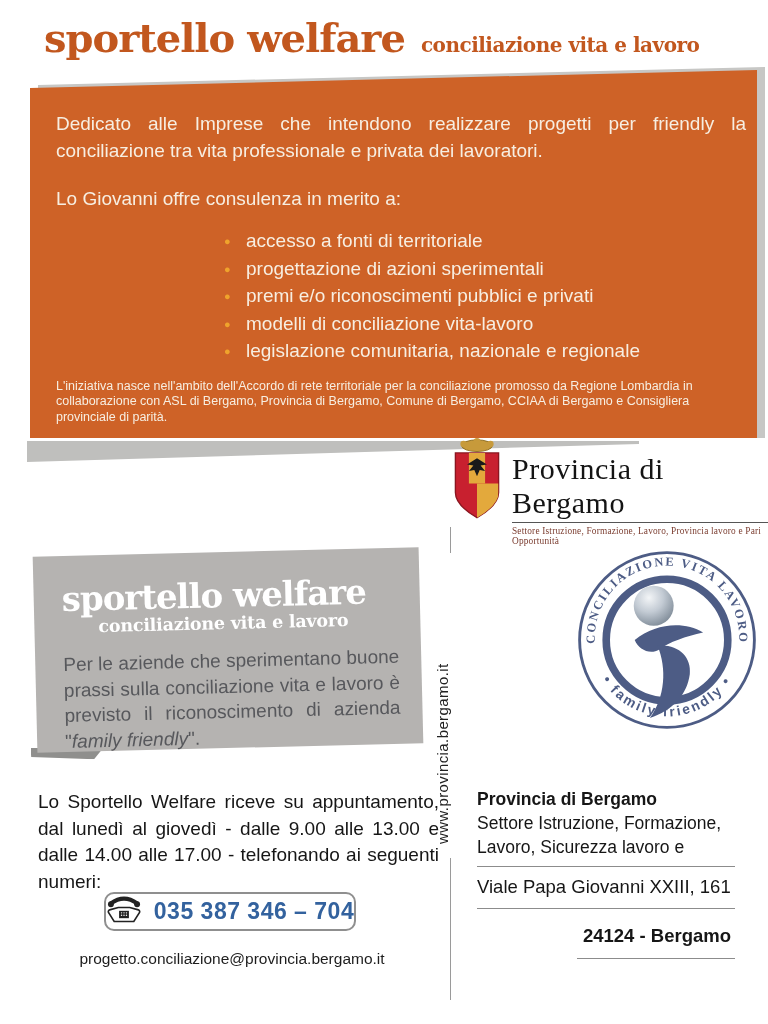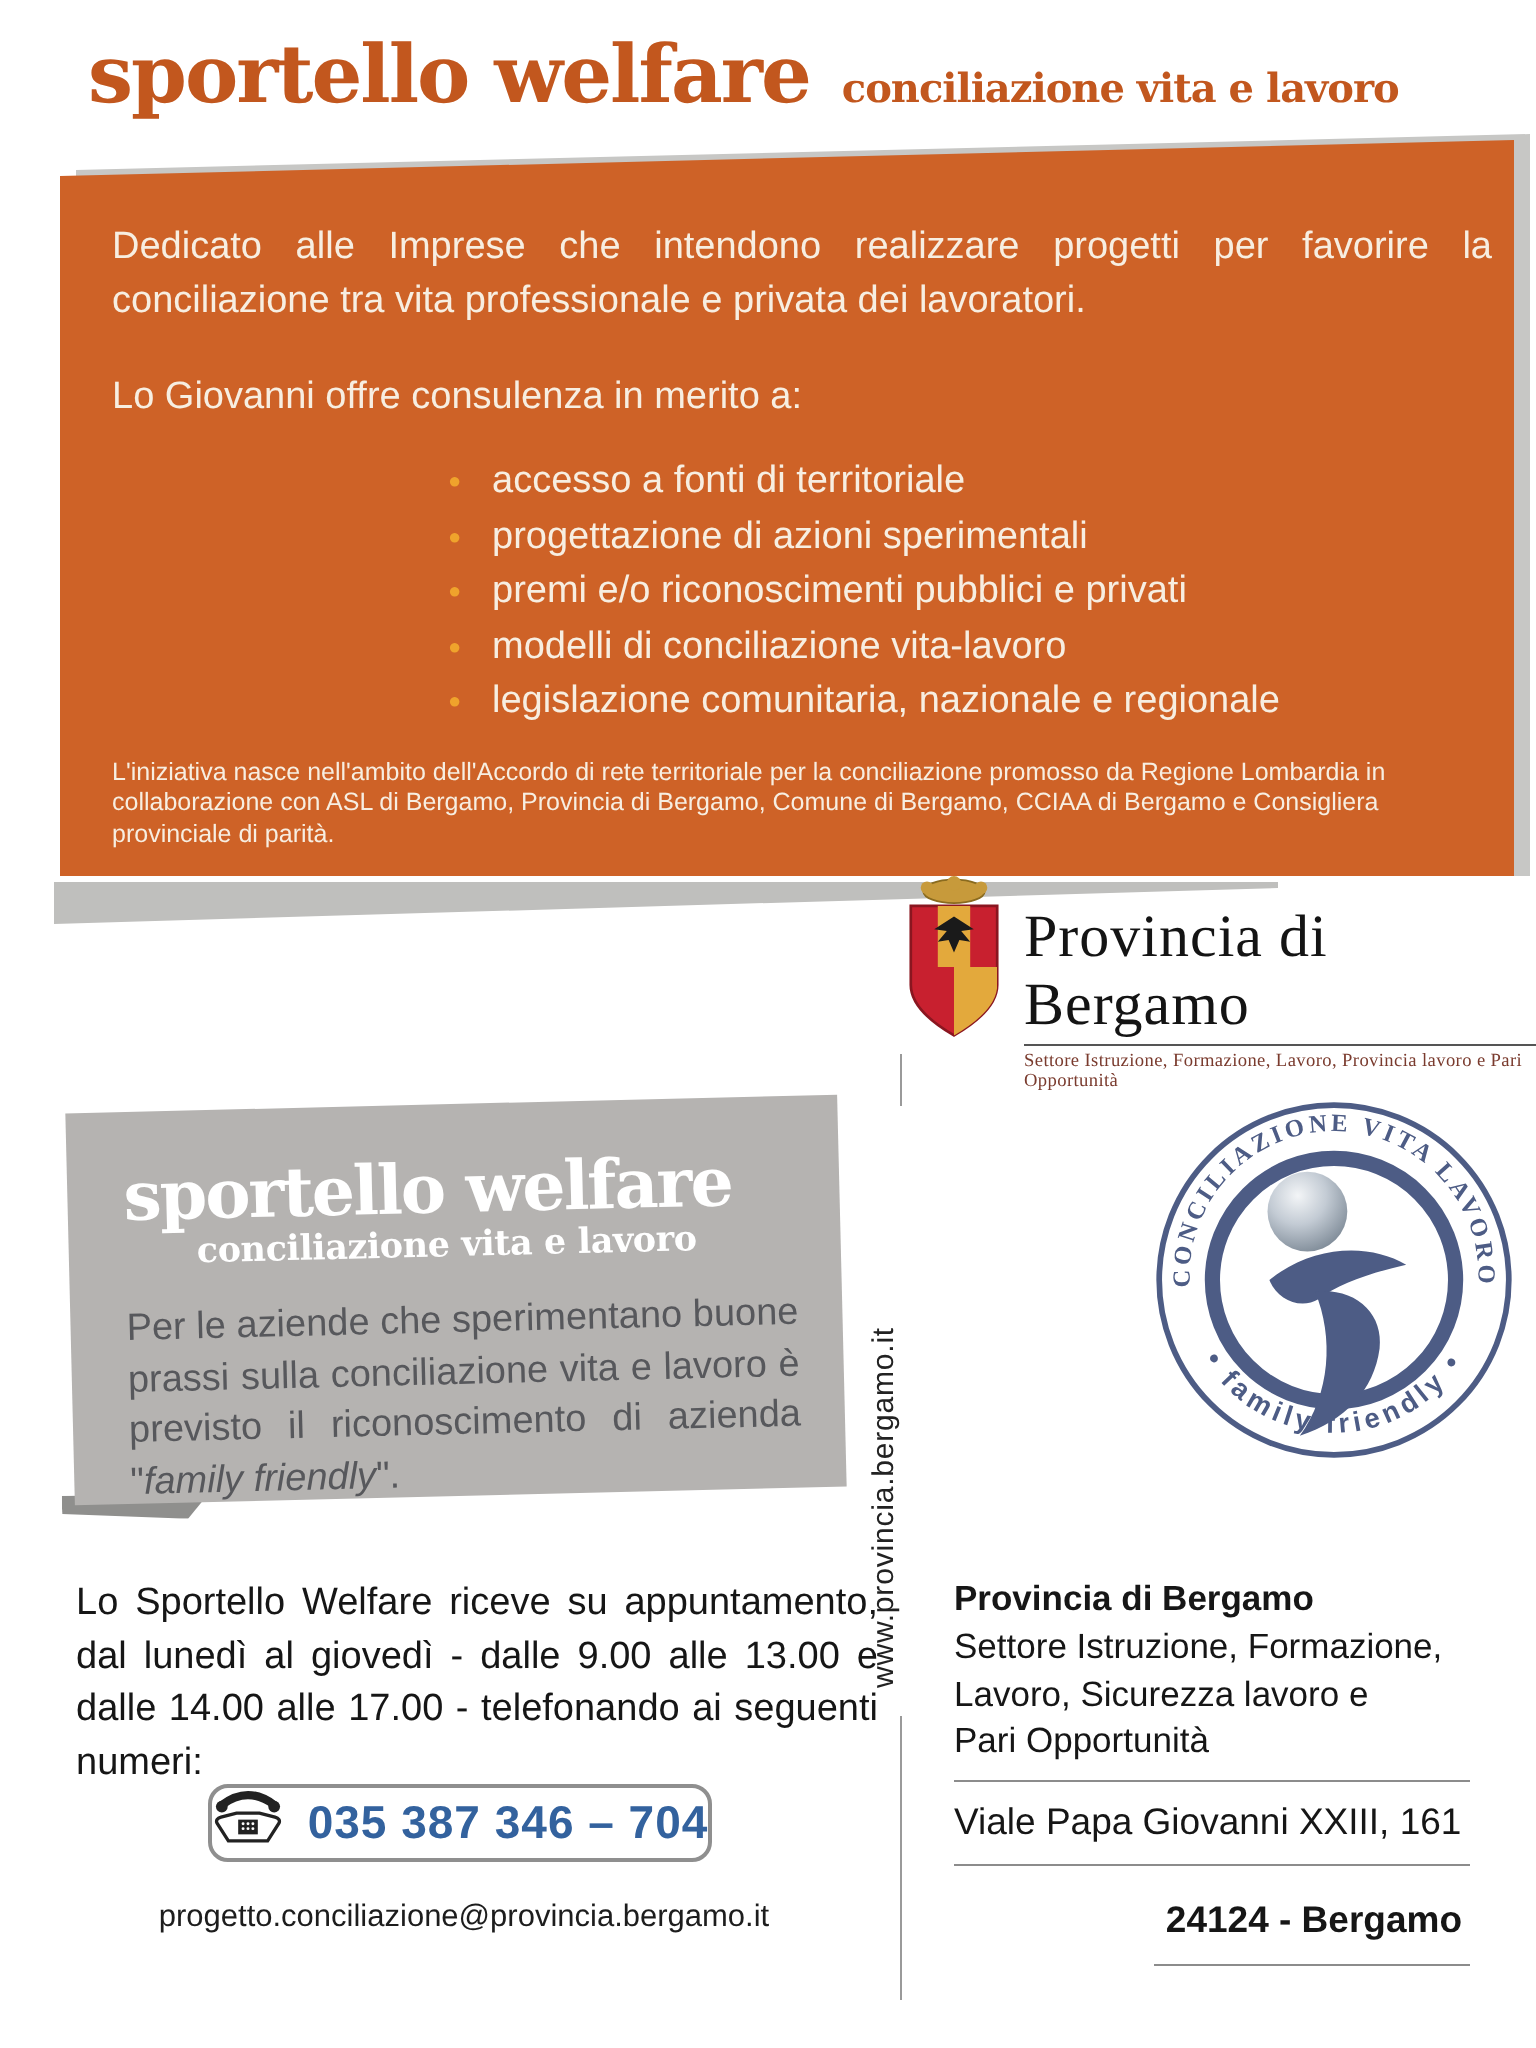--- a/index.html
+++ b/index.html
@@ -84,21 +84,21 @@
 
 <div class="canvas">
 
   <div class="header">
     <span class="big">sportello welfare</span>
     <span class="small">conciliazione vita e lavoro</span>
   </div>
 
   <div class="orange-shadow"></div>
   <div class="orange-box">
-    <p class="lead">Dedicato alle Imprese che intendono realizzare progetti per favorire la conciliazione tra vita professionale e privata dei lavoratori.</p>
+    <p class="lead">Dedicato alle Imprese che intendono realizzare progetti per friendly la conciliazione tra vita professionale e privata dei lavoratori.</p>
     <p class="consult">Lo Giovanni offre consulenza in merito a:</p>
     <ul>
       <li>accesso a fonti di territoriale</li>
       <li>progettazione di azioni sperimentali</li>
       <li>premi e/o riconoscimenti pubblici e privati</li>
       <li>modelli di conciliazione vita-lavoro</li>
       <li>legislazione comunitaria, nazionale e regionale</li>
     </ul>
     <p class="footnote">L'iniziativa nasce nell'ambito dell'Accordo di rete territoriale per la conciliazione promosso da Regione Lombardia in collaborazione con ASL di Bergamo, Provincia di Bergamo, Comune di Bergamo, CCIAA di Bergamo e Consigliera provinciale di parità.</p>
   </div>
@@ -187,21 +187,20 @@
     <span class="num">035 387 346 – 704</span>
   </div>
 
   <div class="email">progetto.conciliazione@provincia.bergamo.it</div>
 
   <div class="address">
     <div class="name">Provincia di Bergamo</div>
     <div class="dept">
       <div>Settore Istruzione, Formazione,</div>
       <div>Lavoro, Sicurezza lavoro e</div>
-      <div>Pari Opportunità</div>
     </div>
     <hr class="hr1">
     <div class="street">Viale Papa Giovanni XXIII, 161</div>
     <hr>
     <div class="city-row">
       <span class="city">24124 - Bergamo</span>
     </div>
   </div>
 
 </div>

